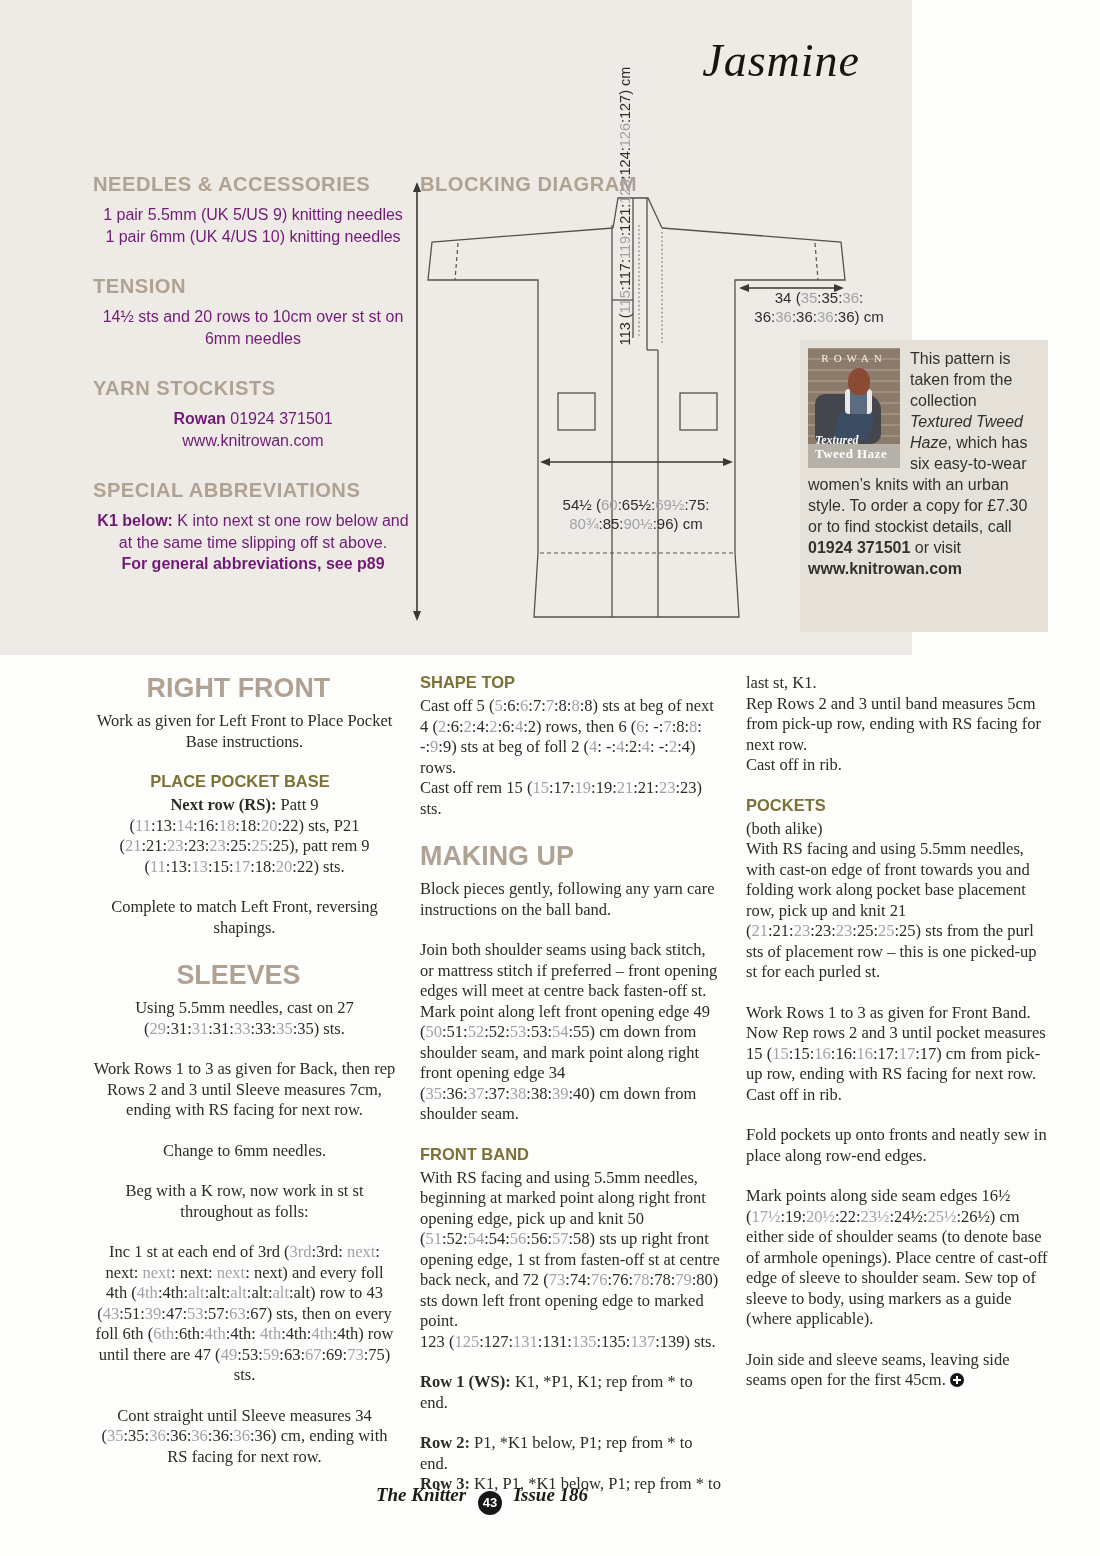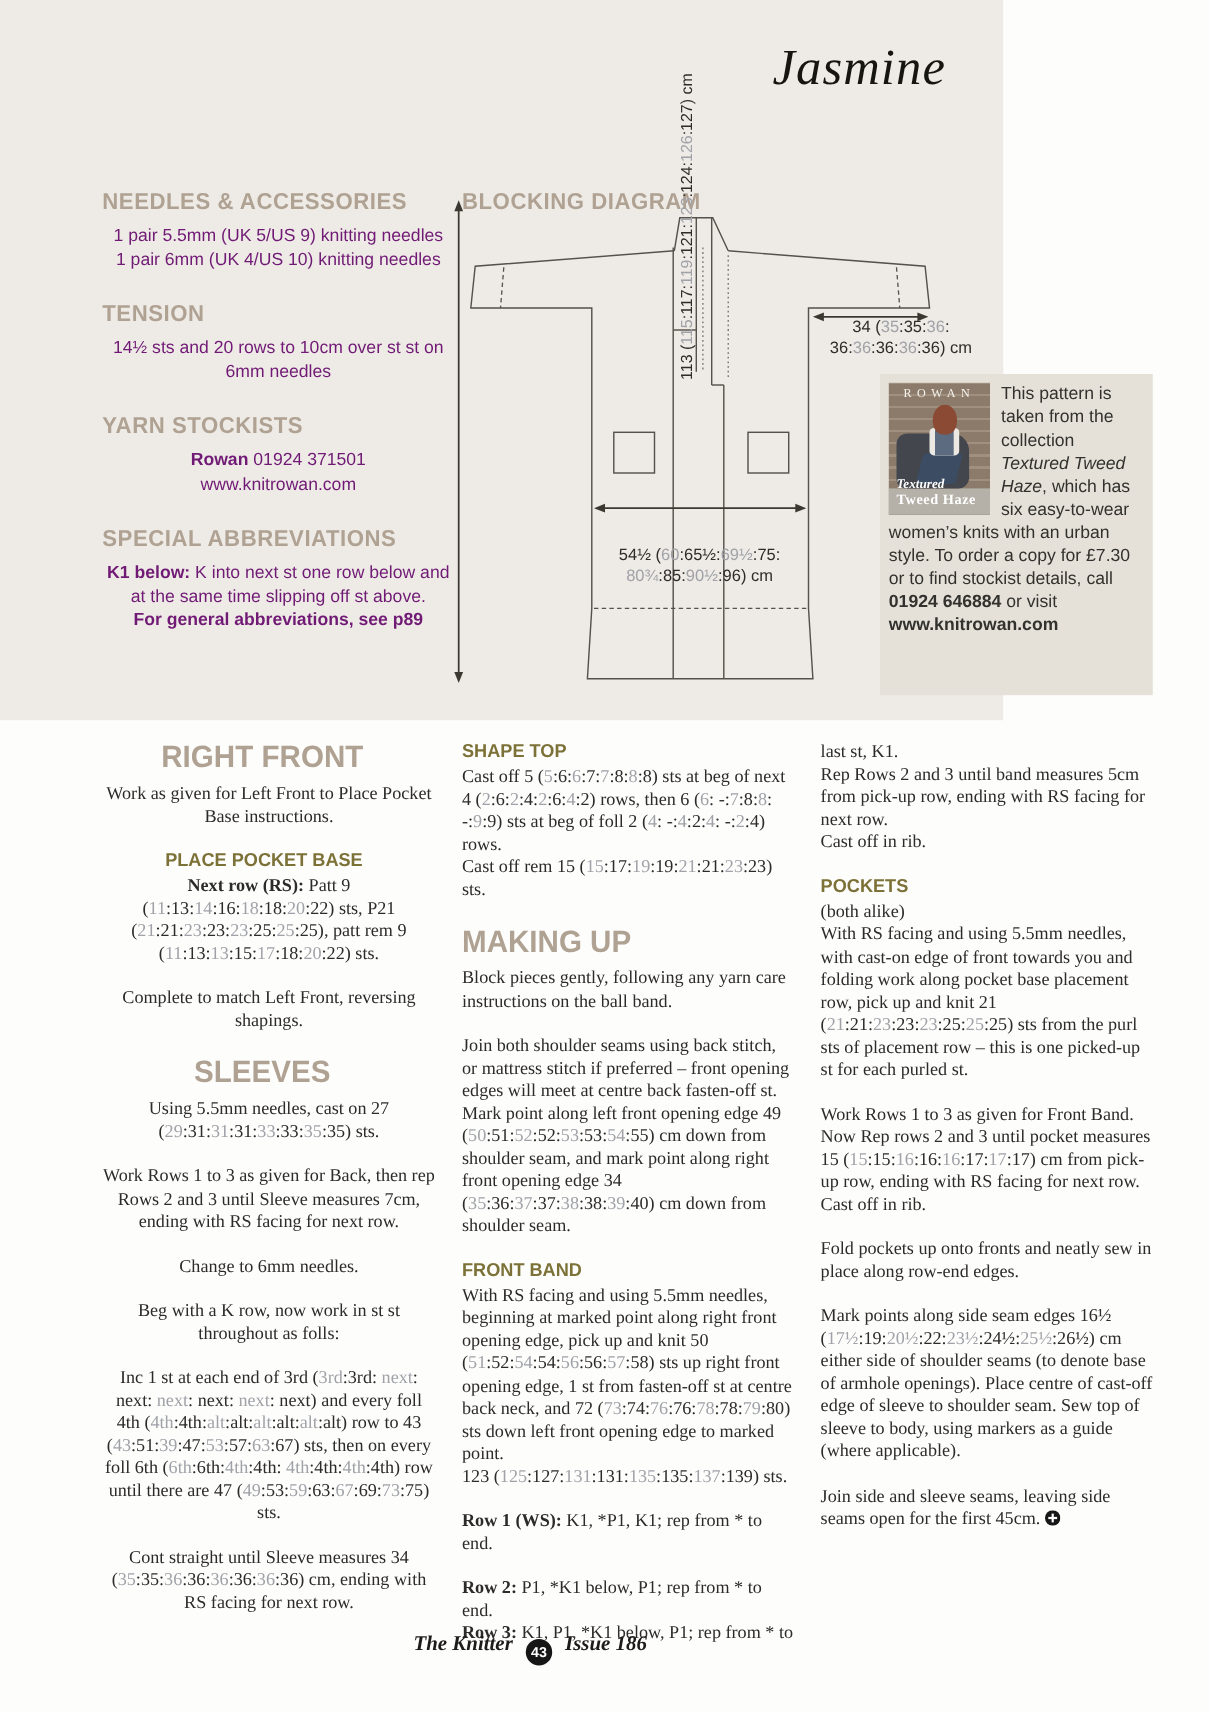--- a/index.html
+++ b/index.html
@@ -164,21 +164,21 @@
       <div class="cover-floor"></div>
       <div class="cover-chair"></div>
       <div class="cover-jeans"></div>
       <div class="cover-shirt"></div>
       <div class="cover-vest"></div>
       <div class="cover-hair"></div>
       <div class="cover-brand">ROWAN</div>
       <div class="cover-script">Textured</div>
       <div class="cover-serif">Tweed Haze</div>
     </div>
-    <div class="promo-text"><span class="seg">This pattern is taken from the collection </span><i class="seg">Textured Tweed Haze</i><span class="seg">, which has six easy-to-wear women’s knits with an urban style. To order a copy for £7.30 or to find stockist details, call </span><b class="seg">01924 646884</b><span class="seg"> or visit </span><b class="seg">www.knitrowan.com</b></div>
+    <div class="promo-text"><span class="seg">This pattern is taken from the collection </span><i class="seg">Textured Tweed Haze</i><span class="seg">, which has six easy-to-wear women’s knits with an urban style. To order a copy for £7.30 or to find stockist details, call </span><b class="seg">01924 371501</b><span class="seg"> or visit </span><b class="seg">www.knitrowan.com</b></div>
   </div>
 </div>
 
 <div class="bottom-section">
   <div class="col col-1">
       <div class="h1">RIGHT FRONT</div>
       <p class="p"><span class="seg">Work as given for Left Front to Place Pocket Base instructions.</span></p>
       <div class="h2">PLACE POCKET BASE</div>
       <p class="p"><b class="seg">Next row (RS):</b><span class="seg"> Patt 9 (<span class="alt">11</span>:13:<span class="alt">14</span>:16:<span class="alt">18</span>:18:<span class="alt">20</span>:22) sts, P21 (<span class="alt">21</span>:21:<span class="alt">23</span>:23:<span class="alt">23</span>:25:<span class="alt">25</span>:25), patt rem 9 (<span class="alt">11</span>:13:<span class="alt">13</span>:15:<span class="alt">17</span>:18:<span class="alt">20</span>:22) sts.</span></p>
       <p class="p"><span class="seg">Complete to match Left Front, reversing shapings.</span></p>

